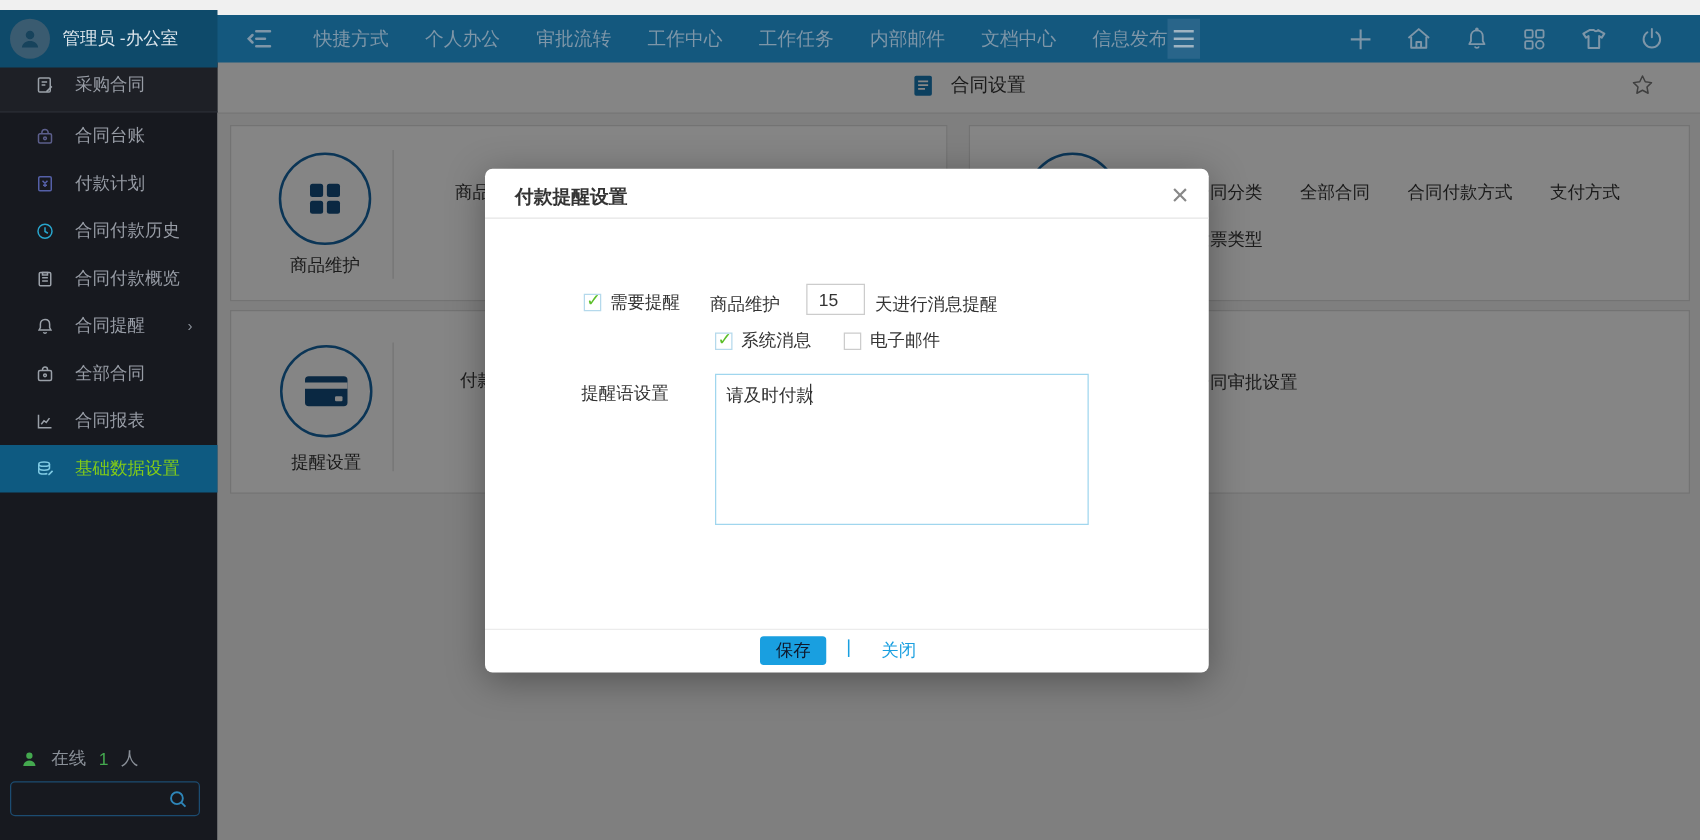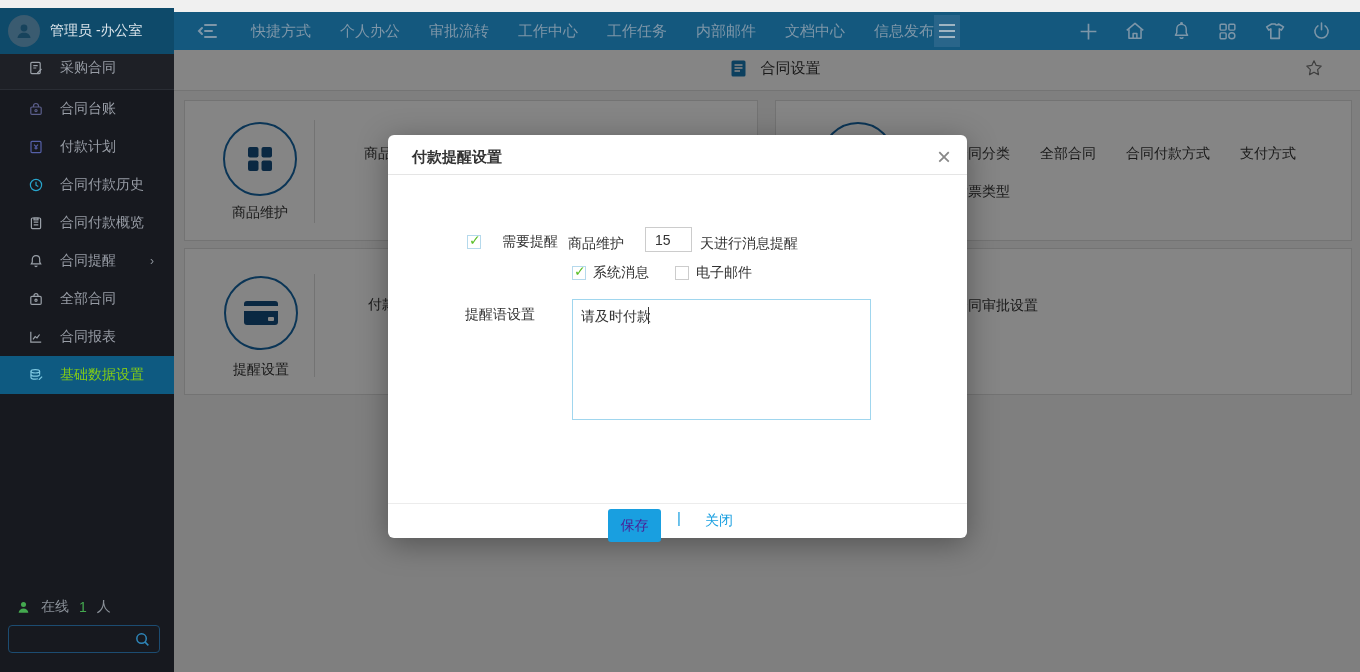--- a/index.html
+++ b/index.html
@@ -71,36 +71,36 @@
     font-weight:bold; color:#333; }
   .modal-close { position:absolute; right:16px; top:6px; font-size:24px; color:#888;
     cursor:pointer; line-height:1.3; font-weight:300; }
   .modal-hr { position:absolute; left:0; top:39px; width:100%; height:1px; background:#e5e5e5; }
   .chk { display:inline-block; width:14px; height:14px; border:1px solid #ccc;
     background:#fff; position:relative; vertical-align:-2px; cursor:pointer; }
   .chk.checked { border-color:#b5d9ec; }
   .chk.checked:after { content:"\2713"; position:absolute; left:1px; top:-4px;
     color:#5cbf2a; font-size:14px; font-weight:bold; }
   .m-row1 { position:absolute; left:0; top:96px; width:100%; height:25px; font-size:14px; color:#333; }
-  .m-need { position:absolute; left:79px; top:2px; display:flex; gap:21px; align-items:center; }
+  .m-need { position:absolute; left:79px; top:2px; display:flex; gap:7px; align-items:center; }
   .m-pre { position:absolute; left:180px; top:4px; }
   .m-days { position:absolute; left:257px; top:-4px; width:47px; height:25px;
     border:1px solid #ccc; font-size:14px; color:#333; padding-left:9px; outline:none; }
   .m-suf { position:absolute; left:312px; top:4px; }
   .m-row2 { position:absolute; left:184px; top:129px; display:flex; gap:26px;
     font-size:14px; color:#333; }
   .m-row2 label { display:flex; gap:7px; align-items:center; }
   .m-remlabel { position:absolute; left:77px; top:171px; font-size:14px; color:#333; }
   .m-textarea { position:absolute; left:184px; top:164px; width:299px; height:121px;
     border:1px solid #a0d6ee; font-size:14px; color:#333; padding:7px 8px; resize:none;
     outline:none; font-family:"Liberation Sans","DejaVu Sans",sans-serif; line-height:1.4; }
   .m-caret { position:absolute; left:260px; top:172px; width:1px; height:17px; background:#333; }
   .m-footer-hr { position:absolute; left:0; top:368px; width:100%; height:1px; background:#ececec; }
-  .m-save { position:absolute; left:220px; top:374px; width:53px; height:33px;
-    background:#199fe0; color:#4c1d95; border:none; border-radius:3px; font-size:14px; cursor:pointer; }
+  .m-save { position:absolute; left:220px; top:374px; width:53px; height:23px;
+    background:#199fe0; color:#0f172a; border:none; border-radius:3px; font-size:14px; cursor:pointer; }
   .m-sep { position:absolute; left:289px; top:374px; color:#199fe0; font-size:15px; }
   .m-close-link { position:absolute; left:317px; top:377px; color:#199fe0;
     font-size:14px; cursor:pointer; text-decoration:none; }
   svg { display:block; }
 </style>
 </head>
 <body>
 
 <div class="app">
 

